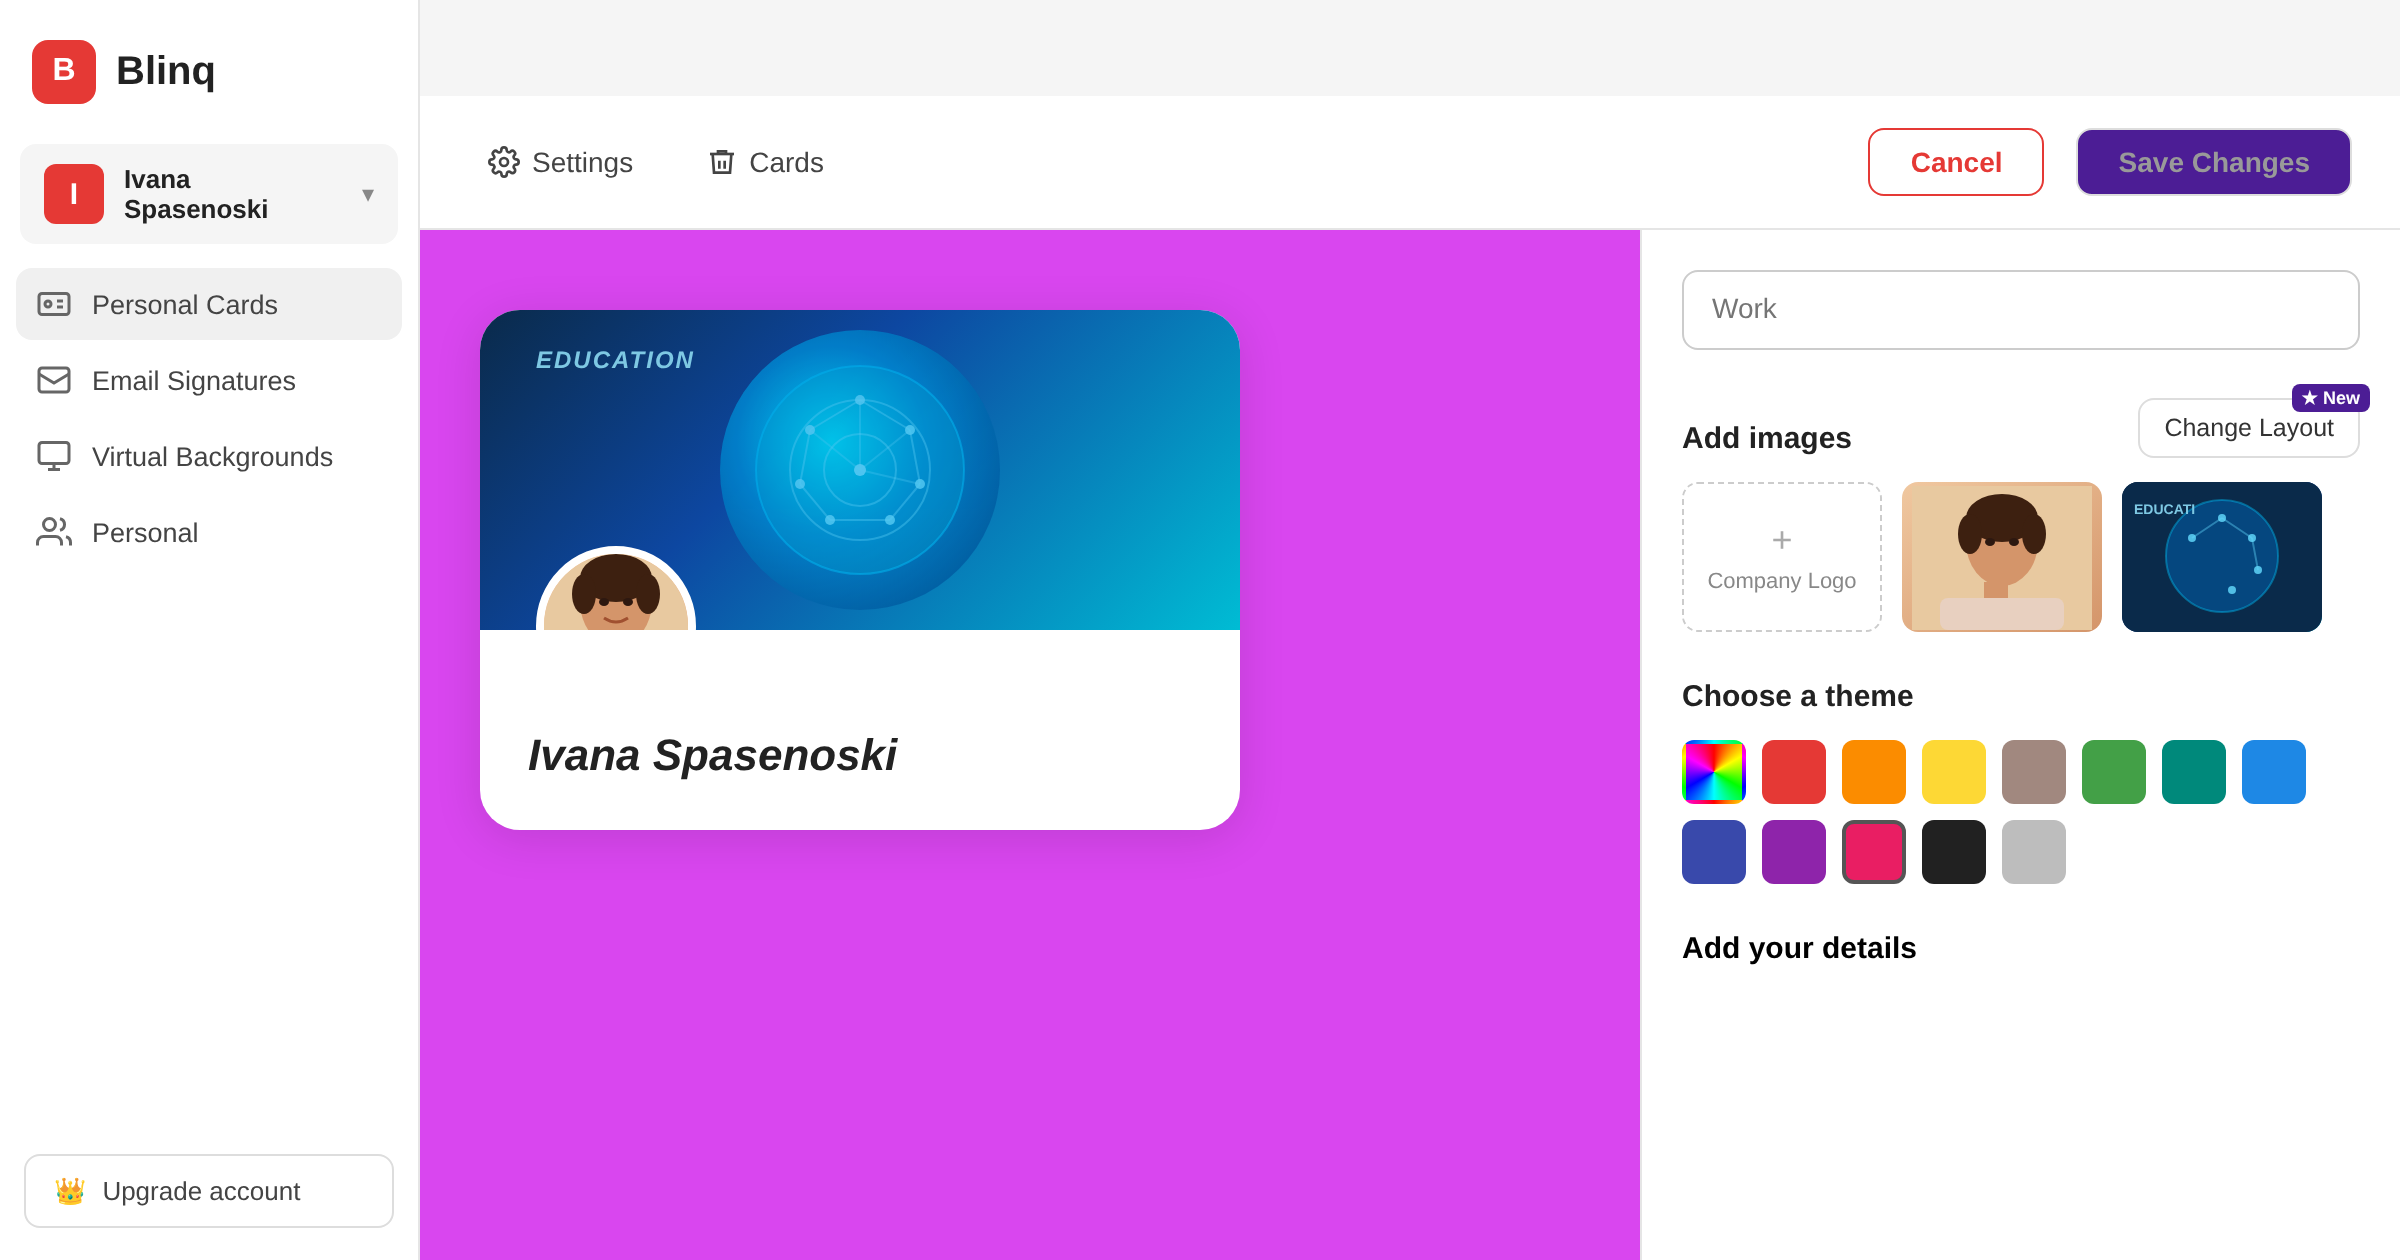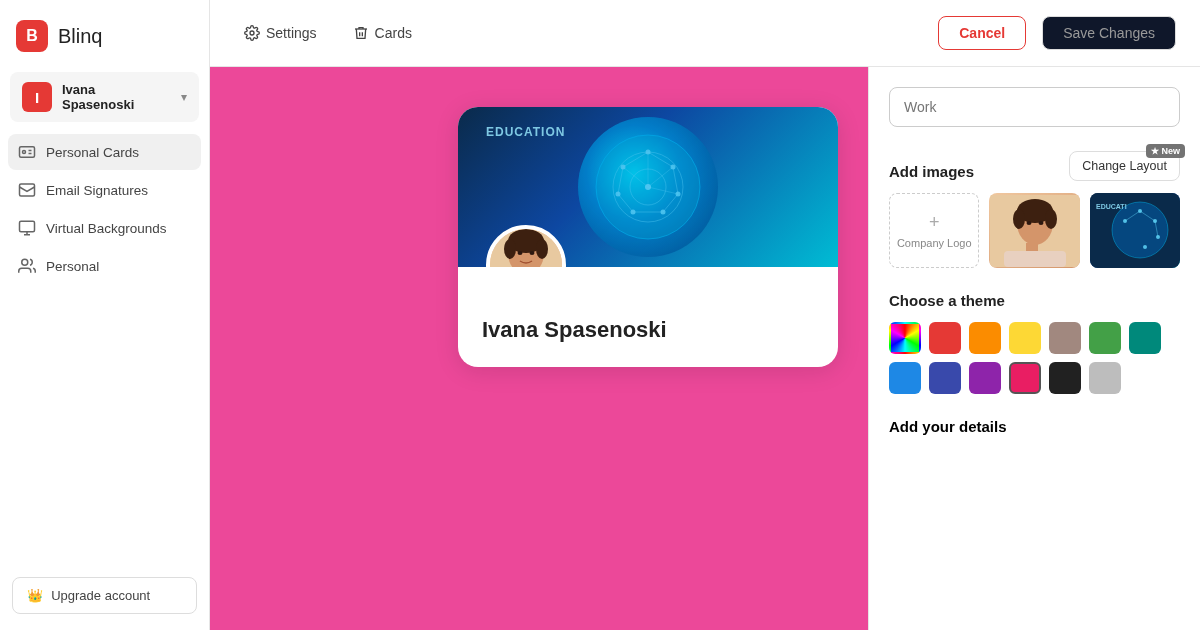--- a/index.html
+++ b/index.html
@@ -22,21 +22,21 @@
       padding: 20px 16px 20px 16px;
     }
     .logo-icon {
       width: 32px; height: 32px;
       background: #e53935;
       border-radius: 8px;
       display: flex; align-items: center; justify-content: center;
       color: white; font-weight: bold; font-size: 16px;
     }
     .logo-text {
-      font-size: 20px; font-weight: 400; color: #222;
+      font-size: 20px; font-weight: 700; color: #222;
     }
 
     .user-selector {
       display: flex;
       align-items: center;
       gap: 10px;
       padding: 10px 12px;
       margin: 0 10px 12px 10px;
       border-radius: 8px;
       background: #f5f5f5;
@@ -82,50 +82,52 @@
     }
 
     
     .topbar {
       display: flex;
       align-items: center;
       gap: 16px;
       padding: 16px 24px;
       background: #fff;
       border-bottom: 1px solid #e5e5e5;
+      margin-top: 48px;
     }
     .topbar-action {
       display: flex; align-items: center; gap: 6px;
       font-size: 14px; color: #444; cursor: pointer; padding: 6px 10px; border-radius: 6px;
     }
     .topbar-spacer { flex: 1; }
     .cancel-btn {
       padding: 8px 20px; border: 1.5px solid #e53935; border-radius: 8px;
       background: white; color: #e53935; font-size: 14px; font-weight: 600; cursor: pointer;
     }
     .save-btn {
       padding: 8px 20px; border: 1.5px solid #ddd; border-radius: 8px;
-      background: #0f172a; color: #999; font-size: 14px; font-weight: 400; cursor: pointer;
+      background: #4c1d95; color: #999; font-size: 14px; font-weight: 700; cursor: pointer;
     }
 
     
     .content-area {
       display: flex;
       flex: 1;
       overflow: hidden;
     }
 
     
     .card-preview-area {
       flex: 1;
       display: flex;
       align-items: flex-start;
-      justify-content: flex-end;
+      justify-content: flex-start;
       padding: 40px 30px;
-      background: #ec4899;
+      background: #d946ef;
+      font-style: italic;
     }
 
     .business-card {
       width: 380px;
       background: #fff;
       border-radius: 20px;
       box-shadow: 0 4px 24px rgba(0,0,0,0.12);
       overflow: hidden;
     }
     .card-header {
@@ -163,21 +165,21 @@
     }
     .card-body {
       padding: 50px 24px 24px 24px;
     }
     .card-name {
       font-size: 22px; font-weight: 700; color: #222;
     }
 
     
     .right-panel {
-      width: 332px;
+      width: 380px;
       background: #fff;
       border-left: 1px solid #e5e5e5;
       overflow-y: auto;
       padding: 20px;
       display: flex; flex-direction: column; gap: 24px;
     }
 
     .work-input-wrap {
       border: 1.5px solid #ccc; border-radius: 8px; padding: 10px 14px;
     }
@@ -190,21 +192,21 @@
     }
     .section-title { font-size: 15px; font-weight: 600; color: #222; margin-top: 11px; }
 
     .change-layout-btn {
       padding: 7px 12px; border: 1.5px solid #ddd; border-radius: 8px;
       background: #fff; font-size: 12.5px; color: #333; cursor: pointer;
       position: relative;
     }
     .new-badge {
       position: absolute; top: -8px; right: -6px;
-      background: #737373; color: white; font-size: 9px; font-weight: 700;
+      background: #4c1d95; color: white; font-size: 9px; font-weight: 700;
       padding: 2px 5px; border-radius: 4px;
     }
 
     .images-row {
       display: flex; gap: 10px;
     }
     .img-slot {
       width: 100px; height: 75px;
       border-radius: 8px;
       border: 1.5px dashed #ccc;

